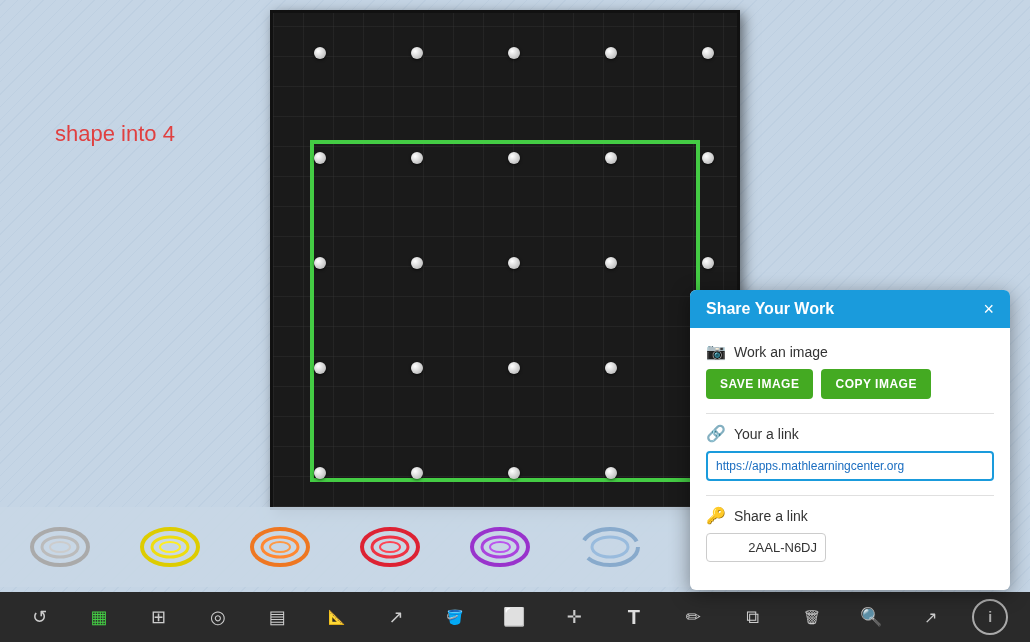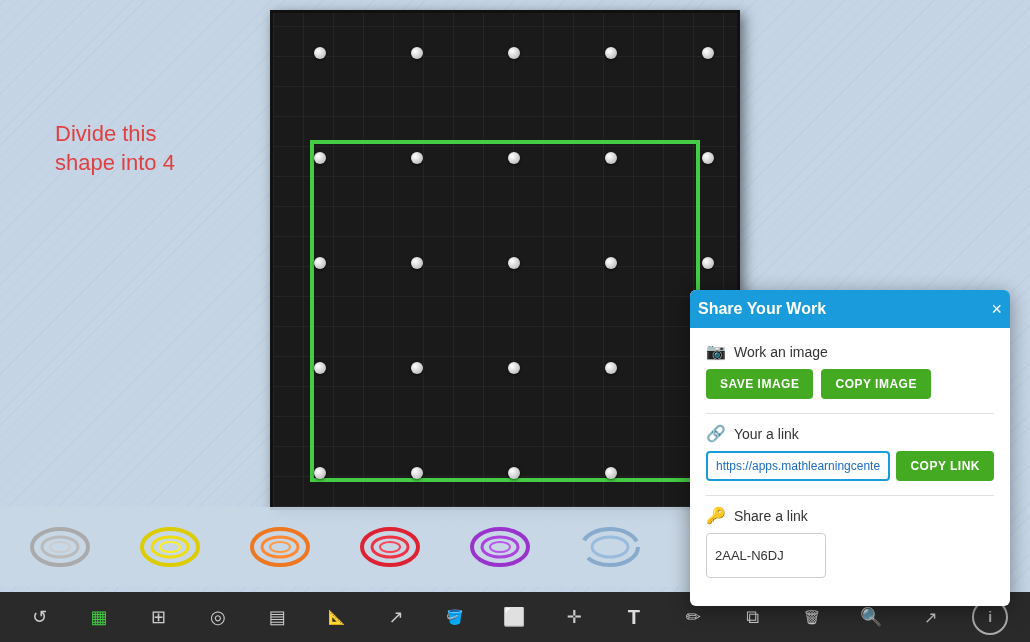--- a/index.html
+++ b/index.html
@@ -145,21 +145,21 @@
       box-shadow: 0 4px 20px rgba(0,0,0,0.4);
       overflow: hidden;
       z-index: 100;
     }
 
     .share-dialog-header {
       background: #1a9bdc;
       color: #fff;
       font-size: 16px;
       font-weight: bold;
-      padding: 10px 8px;
+      padding: 10px 16px;
       display: flex;
       align-items: center;
       justify-content: space-between;
     }
 
     .share-dialog-close {
       color: #fff;
       font-size: 18px;
       cursor: pointer;
       background: none;
@@ -227,39 +227,39 @@
     .share-code-row {
       display: flex;
       gap: 6px;
       align-items: center;
     }
 
     .share-code-input {
       width: 120px;
       border: 1px solid #ccc;
       border-radius: 4px;
-      padding: 14px 8px;
+      padding: 6px 8px;
       font-size: 13px;
       color: #333;
       outline: none;
+      text-align: right;
     }
 
     .divider-line {
       border: none;
       border-top: 1px solid #e0e0e0;
       margin: 10px 0;
     }
   </style>
 </head>
 <body>
 
 <div class="bg-pattern"></div>
 
 <div class="instruction-text">
-  <div>Divide this</div>
   <div>shape into 4</div>
 </div>
 
 <div class="geoboard" id="geoboard">
 
   <div class="rubber-band-rect"></div>
 <div class="pin" style="left: 47px; top: 40px;"></div>
     <div class="pin" style="left: 144px; top: 40px;"></div>
     <div class="pin" style="left: 241px; top: 40px;"></div>
     <div class="pin" style="left: 338px; top: 40px;"></div>
@@ -356,21 +356,20 @@
 
     <hr class="divider-line">
 
     <div class="share-section">
       <div class="share-section-label">
         <span class="icon">🔗</span>
         <span>Your a link</span>
       </div>
       <div class="share-link-row">
         <input class="share-link-input" type="text" id="link-input" value="https://apps.mathlearningcenter.org" style="">
-        <button class="btn-green">COPY LINK</button>
       </div>
     </div>
 
     <hr class="divider-line">
 
     <div class="share-section">
       <div class="share-section-label">
         <span class="icon">🔑</span>
         <span>Share a link</span>
       </div>

